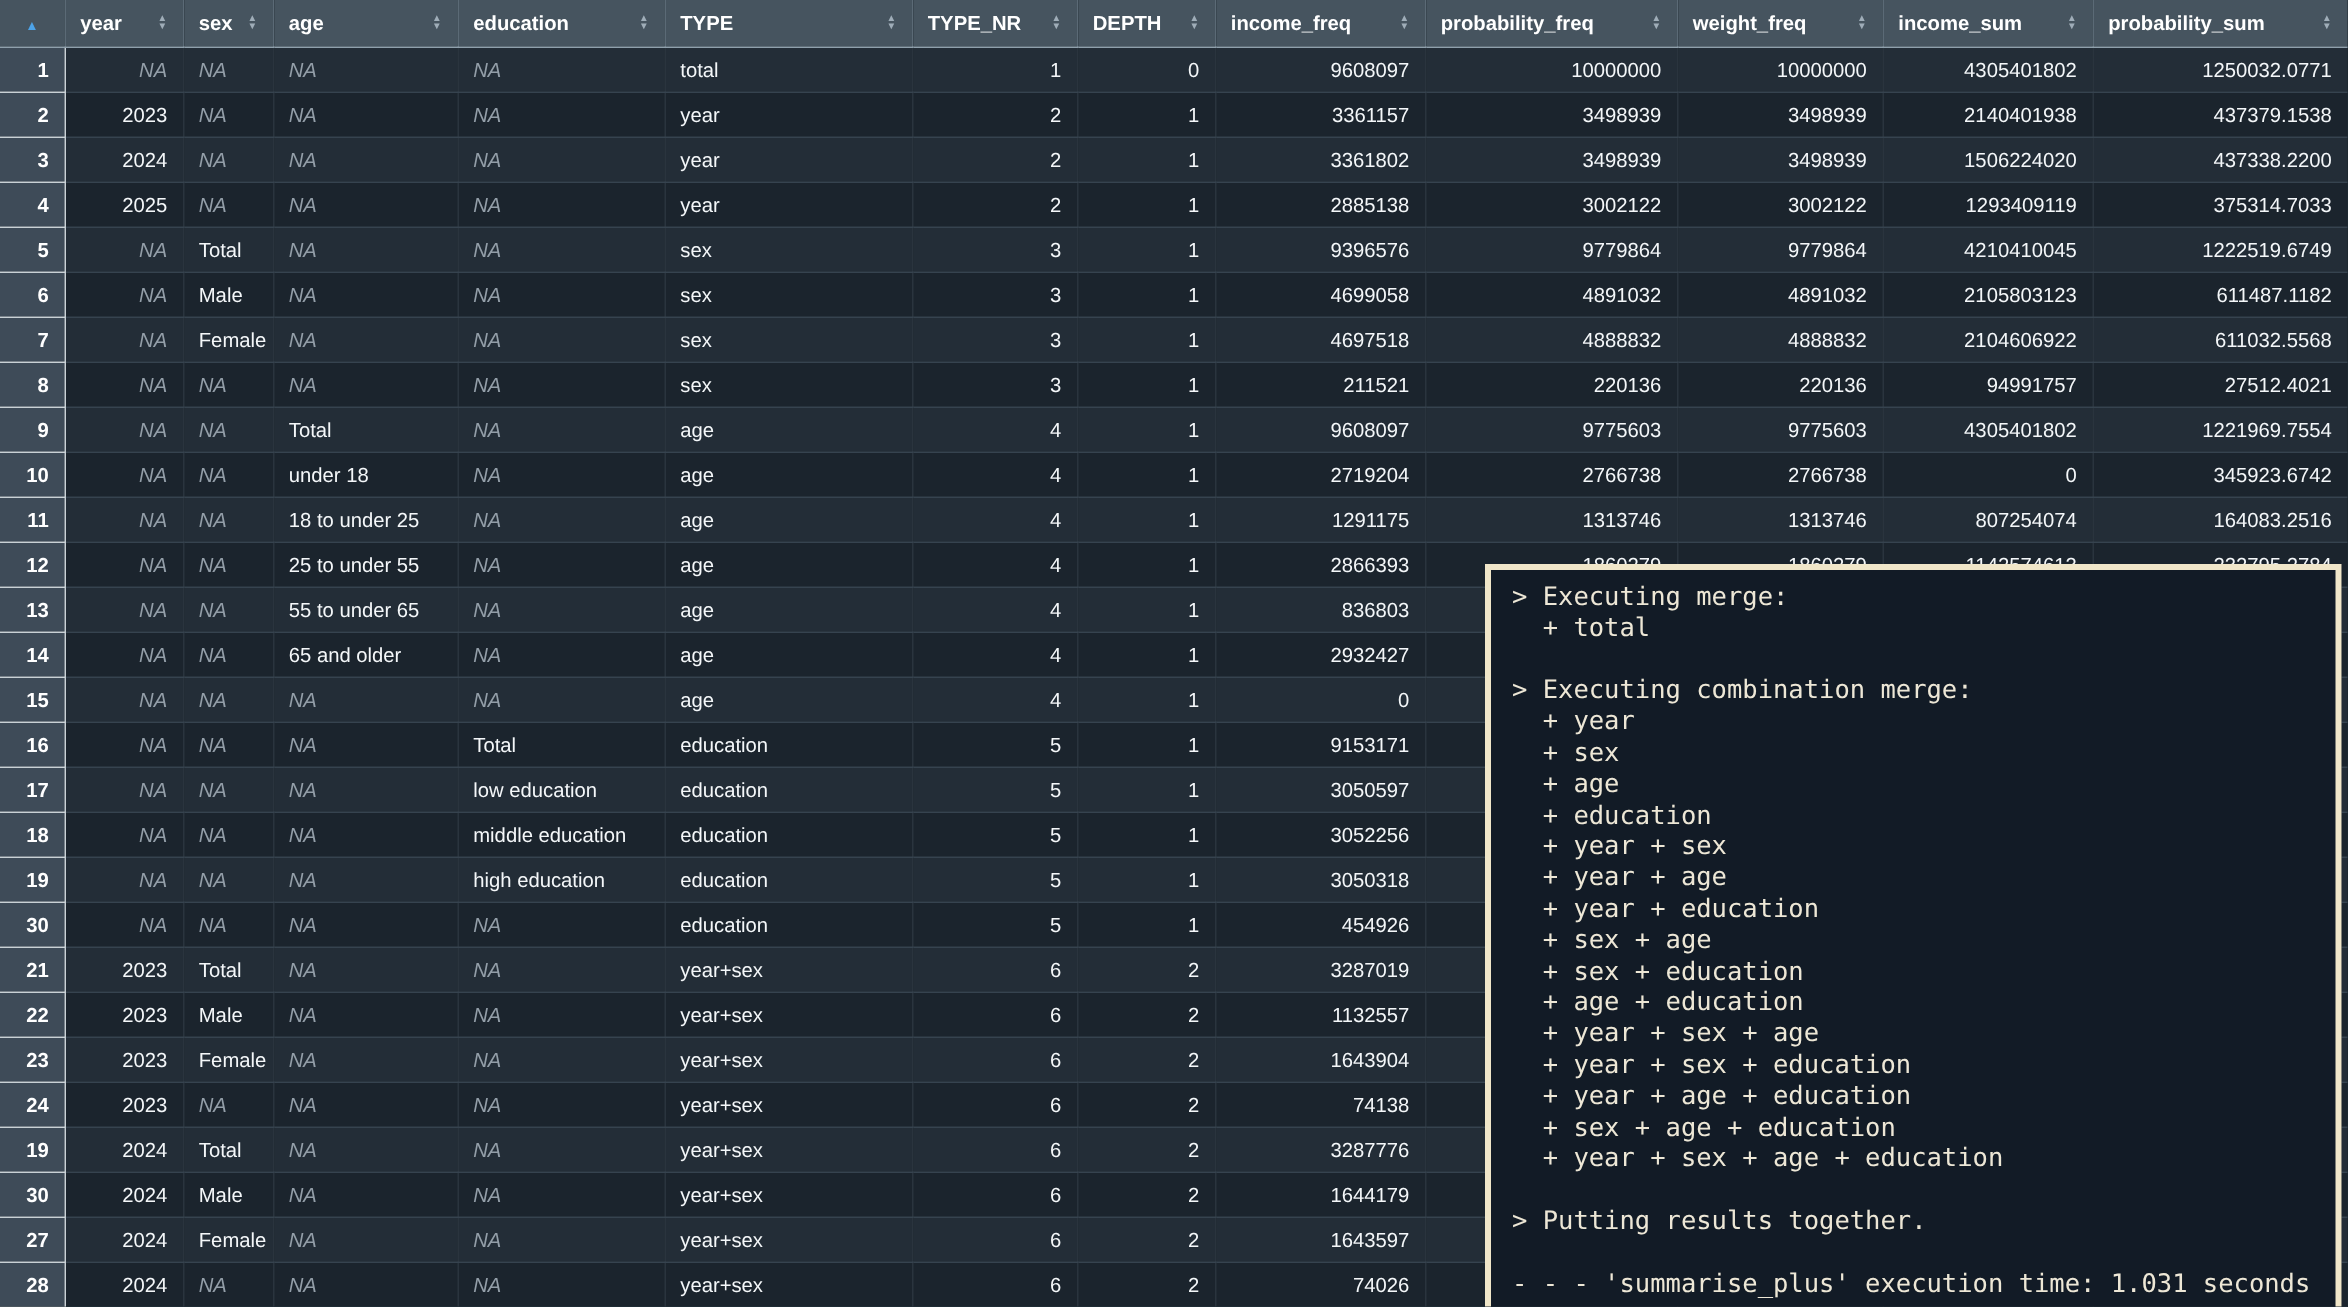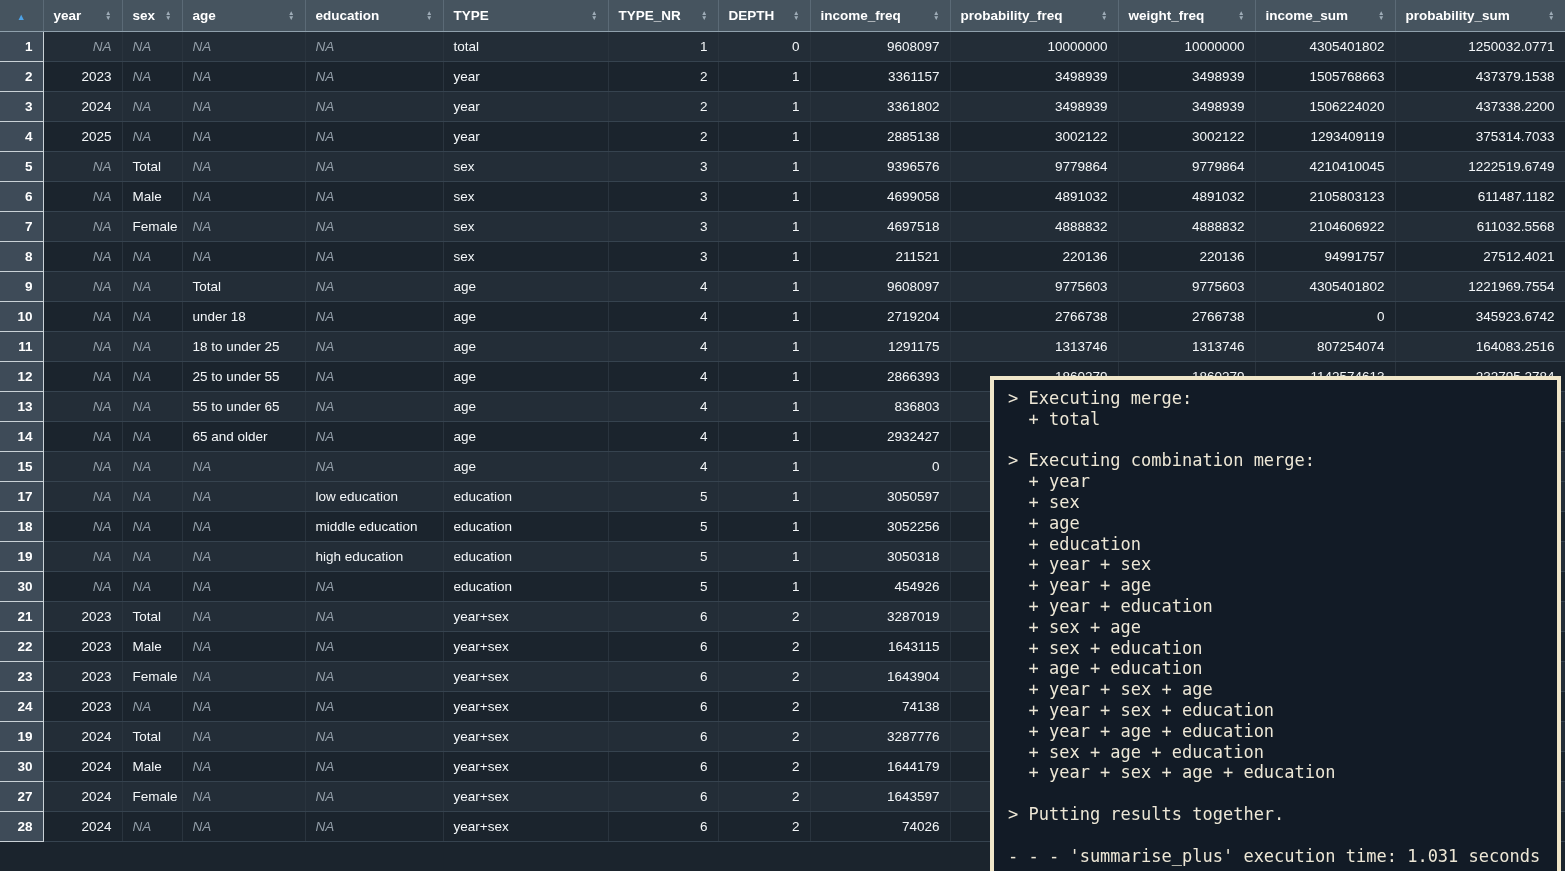--- a/index.html
+++ b/index.html
@@ -195,21 +195,21 @@
           <td class="datacell right">2023</td>
           <td class="datacell left na">NA</td>
           <td class="datacell left na">NA</td>
           <td class="datacell left na">NA</td>
           <td class="datacell left">year</td>
           <td class="datacell right">2</td>
           <td class="datacell right">1</td>
           <td class="datacell right">3361157</td>
           <td class="datacell right">3498939</td>
           <td class="datacell right">3498939</td>
-          <td class="datacell right">1505768663</td>
+          <td class="datacell right">2140401938</td>
           <td class="datacell right">437379.1538</td>
         </tr>
         <tr class="odd">
           <td class="rownum">3</td>
           <td class="datacell right">2024</td>
           <td class="datacell left na">NA</td>
           <td class="datacell left na">NA</td>
           <td class="datacell left na">NA</td>
           <td class="datacell left">year</td>
           <td class="datacell right">2</td>
@@ -393,20 +393,35 @@
           <td class="datacell left na">NA</td>
           <td class="datacell left">age</td>
           <td class="datacell right">4</td>
           <td class="datacell right">1</td>
           <td class="datacell right">0</td>
           <td class="datacell right"></td>
           <td class="datacell right"></td>
           <td class="datacell right"></td>
           <td class="datacell right"></td>
         </tr>
+        <tr class="even">
+          <td class="rownum">16</td>
+          <td class="datacell right na">NA</td>
+          <td class="datacell left na">NA</td>
+          <td class="datacell left na">NA</td>
+          <td class="datacell left">Total</td>
+          <td class="datacell left">education</td>
+          <td class="datacell right">5</td>
+          <td class="datacell right">1</td>
+          <td class="datacell right">9153171</td>
+          <td class="datacell right"></td>
+          <td class="datacell right"></td>
+          <td class="datacell right"></td>
+          <td class="datacell right"></td>
+        </tr>
         <tr class="odd">
           <td class="rownum">17</td>
           <td class="datacell right na">NA</td>
           <td class="datacell left na">NA</td>
           <td class="datacell left na">NA</td>
           <td class="datacell left">low education</td>
           <td class="datacell left">education</td>
           <td class="datacell right">5</td>
           <td class="datacell right">1</td>
           <td class="datacell right">3050597</td>
@@ -477,21 +492,21 @@
         </tr>
         <tr class="even">
           <td class="rownum">22</td>
           <td class="datacell right">2023</td>
           <td class="datacell left">Male</td>
           <td class="datacell left na">NA</td>
           <td class="datacell left na">NA</td>
           <td class="datacell left">year+sex</td>
           <td class="datacell right">6</td>
           <td class="datacell right">2</td>
-          <td class="datacell right">1643115</td>
+          <td class="datacell right">1132557</td>
           <td class="datacell right"></td>
           <td class="datacell right"></td>
           <td class="datacell right"></td>
           <td class="datacell right"></td>
         </tr>
         <tr class="odd">
           <td class="rownum">23</td>
           <td class="datacell right">2023</td>
           <td class="datacell left">Female</td>
           <td class="datacell left na">NA</td>

